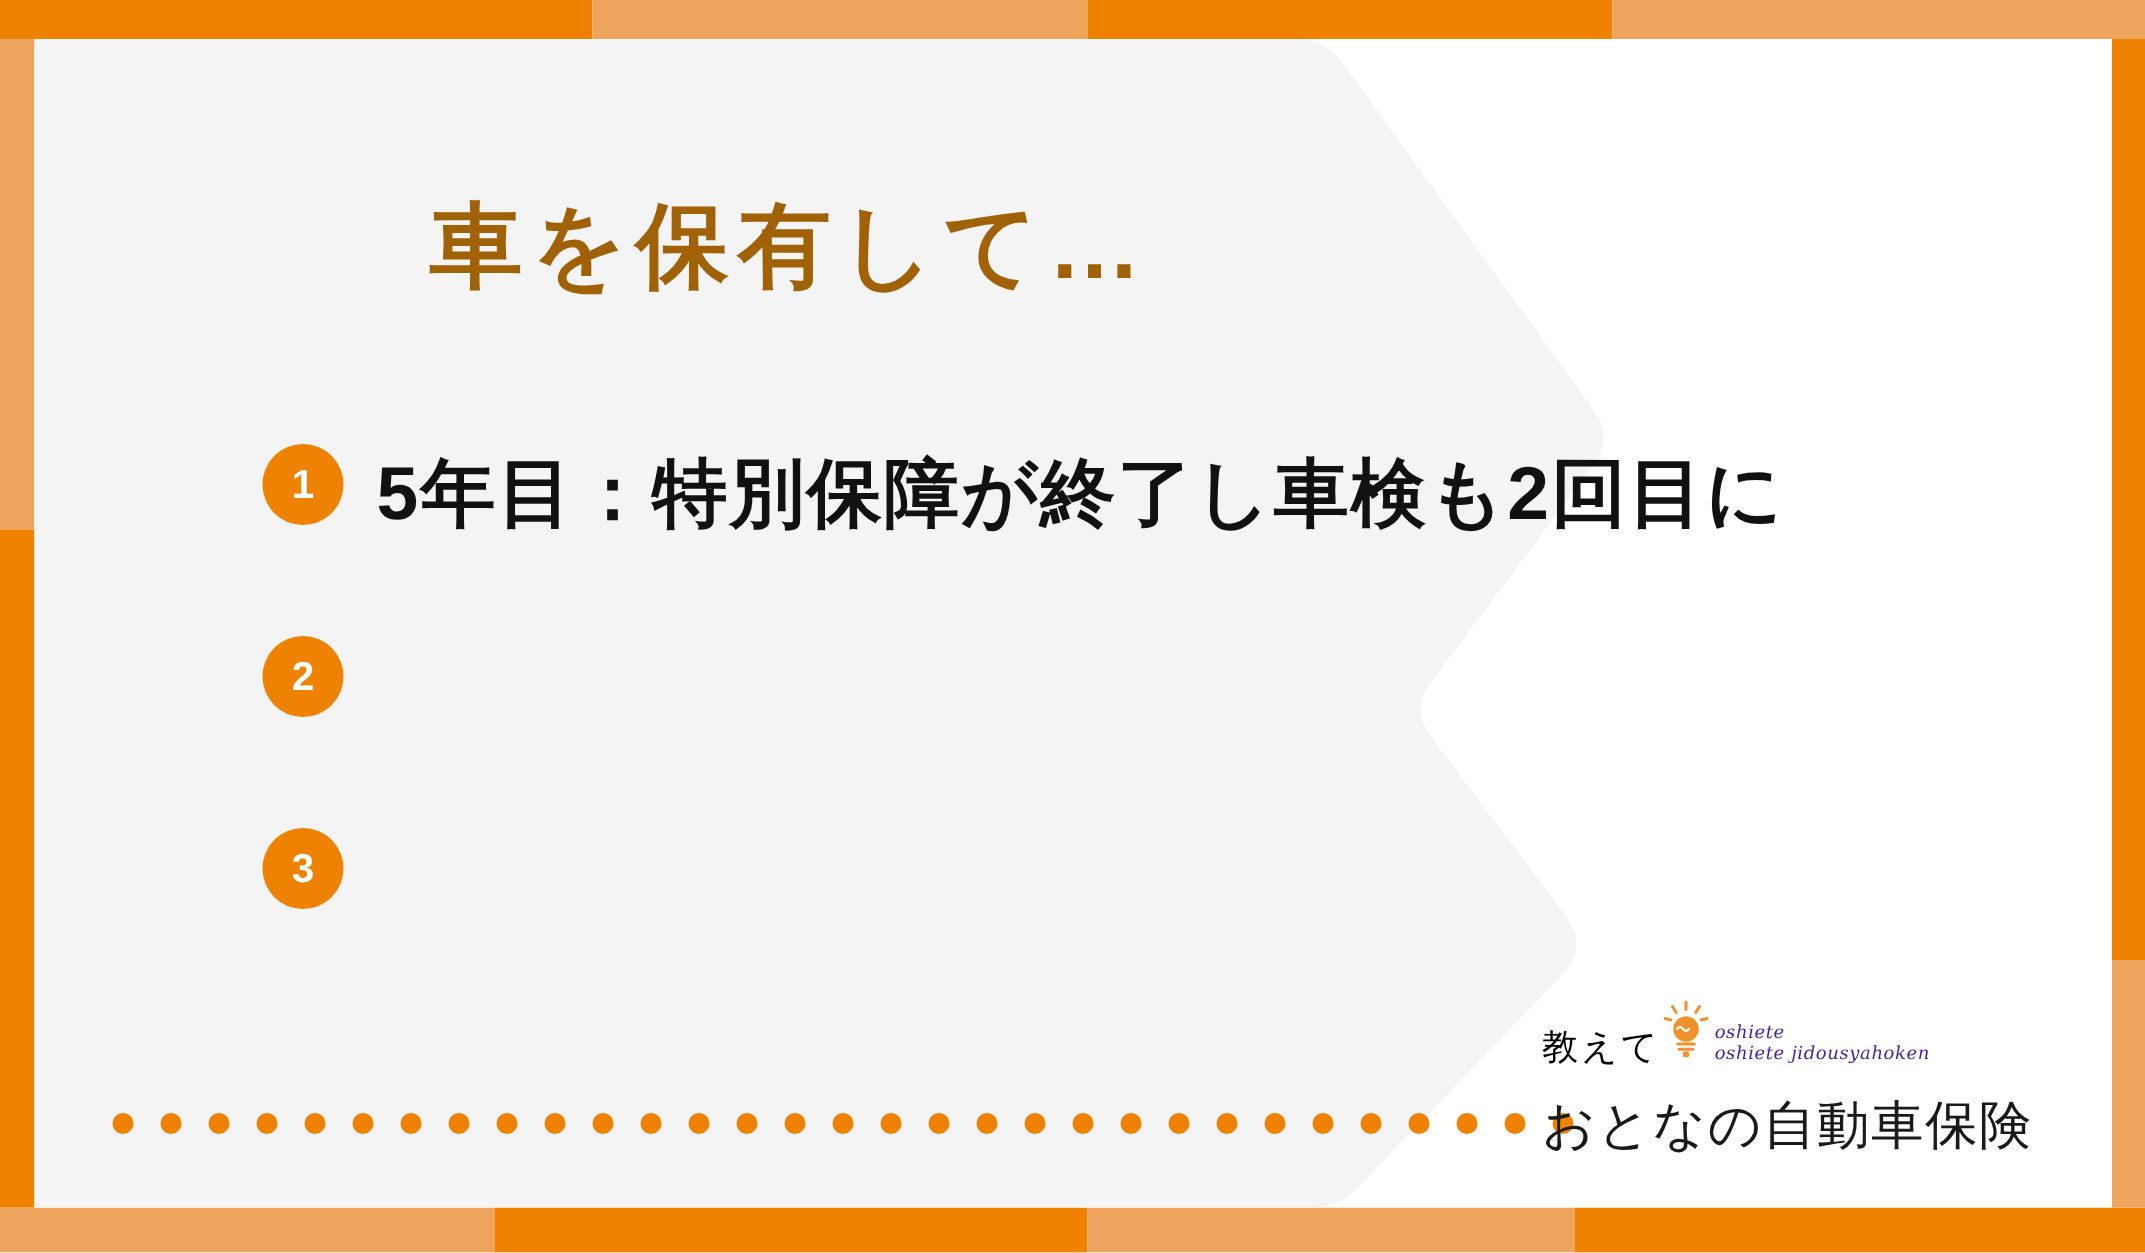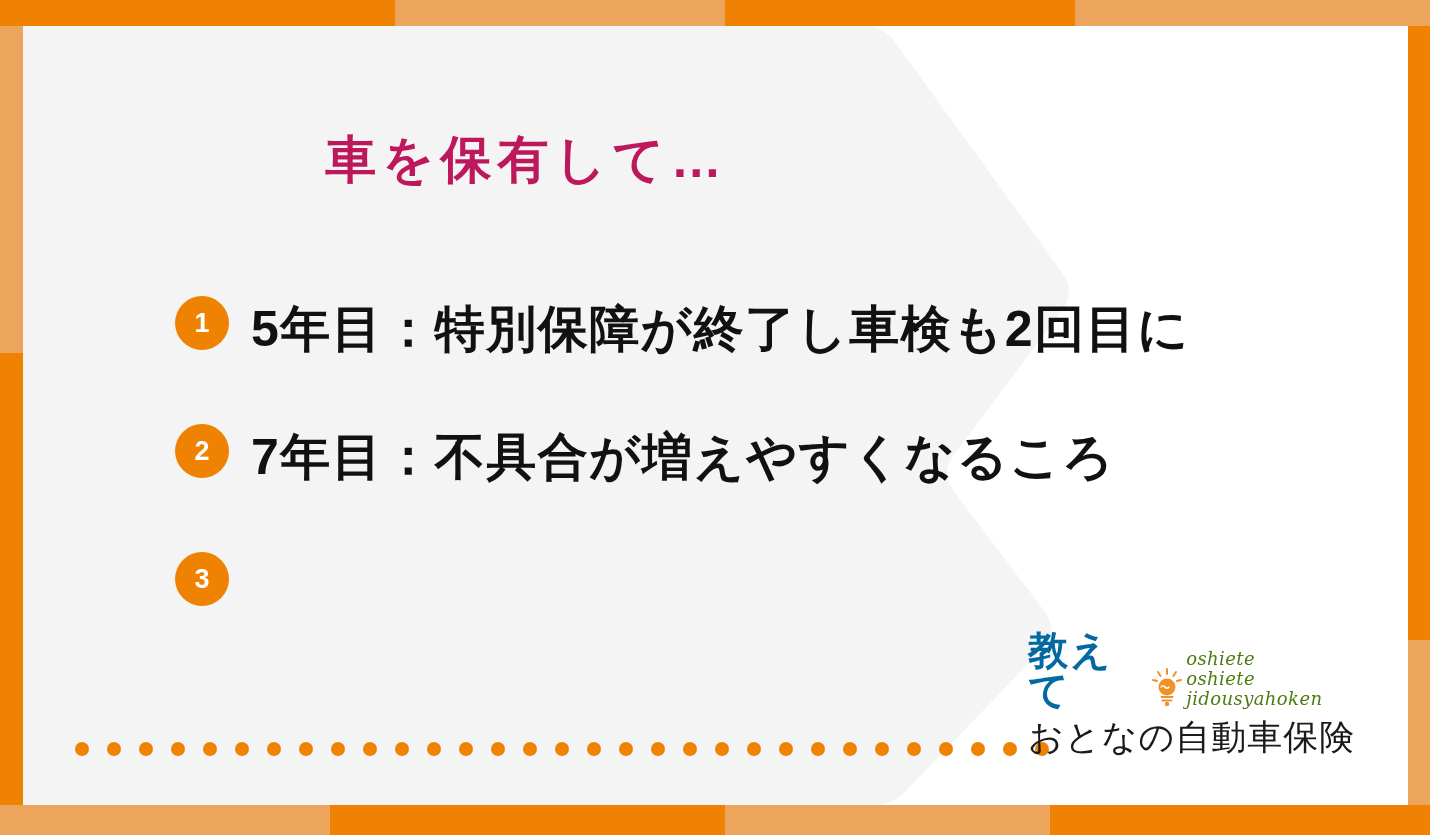--- a/index.html
+++ b/index.html
@@ -67,24 +67,24 @@
     height: 779px;
   }
 
   
   #title {
     position: absolute;
     left: 0;
     top: 108px;
     width: 1007px;
     text-align: center;
-    font-size: 51px;
+    font-size: 62px;
     font-weight: 700;
     letter-spacing: 6px;
-    color: #be185d;
+    color: #a16207;
     line-height: 1;
     white-space: nowrap;
   }
 
   
   #list {
     position: absolute;
     left: 152px;
     top: 258px;
     width: 1230px;
@@ -144,46 +144,46 @@
     top: 638px;
     width: 360px;
   }
   .logo-row-1 {
     display: flex;
     align-items: flex-end;
     height: 46px;
   }
   .logo-oshiete {
     font-family: "DejaVu Sans", sans-serif;
-    font-size: 40px;
-    font-weight: 700;
-    color: #0369a1;
+    font-size: 24px;
+    font-weight: 400;
+    color: #000000;
     letter-spacing: 2px;
     line-height: 1;
   }
   .bulb-icon {
     margin: 0 4px 0 2px;
   }
   .logo-romaji {
     font-family: "DejaVu Serif", serif;
     font-style: italic;
-    font-size: 18px;
-    color: #4d7c0f;
+    font-size: 12px;
+    color: #4c1d95;
     line-height: 1.12;
     letter-spacing: 0.4px;
     padding-bottom: 1px;
   }
   .logo-row-2 {
     font-family: "DejaVu Sans", sans-serif;
     font-size: 35px;
     font-weight: 400;
     color: #1a1a1a;
     letter-spacing: 1px;
     line-height: 1;
-    margin-top: 10px;
+    margin-top: 24px;
     white-space: nowrap;
   }
 </style>
 </head>
 <body>
 
 <div id="slide">
 
   <div class="bar bar-top-1" style="background: rgb(239, 130, 0);"></div>
   <div class="bar bar-top-2" style="background: rgb(237, 164, 92);"></div>
@@ -222,21 +222,20 @@
 
     <div id="list">
 
       <div class="list-item">
         <div class="badge">1</div>
         <div class="item-text">5年目：特別保障が終了し車検も2回目に</div>
       </div>
 
       <div class="list-item">
         <div class="badge">2</div>
-        <div class="item-text">7年目：不具合が増えやすくなるころ</div>
       </div>
 
       <div class="list-item">
         <div class="badge">3</div>
       </div>
 
     </div>
 
     <div id="dots">
         <span class="dot" style="background: rgb(239, 130, 0);"></span>

